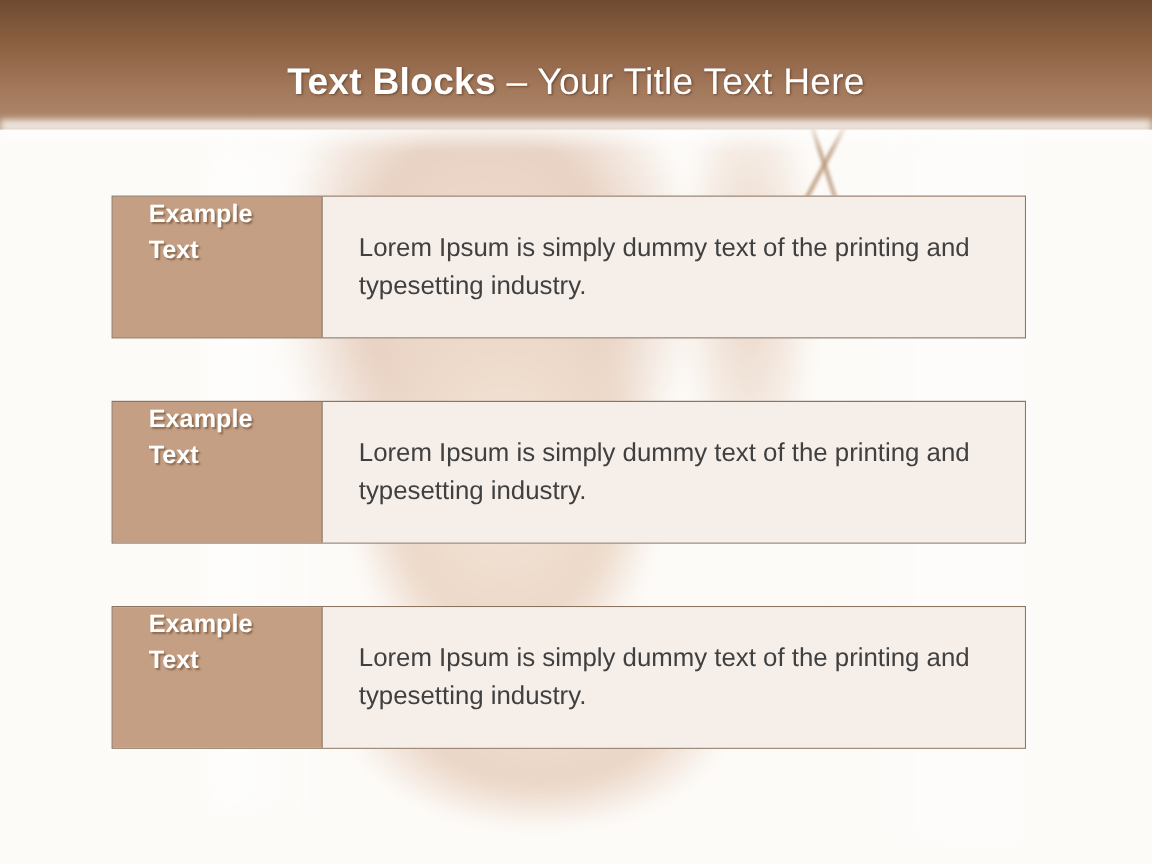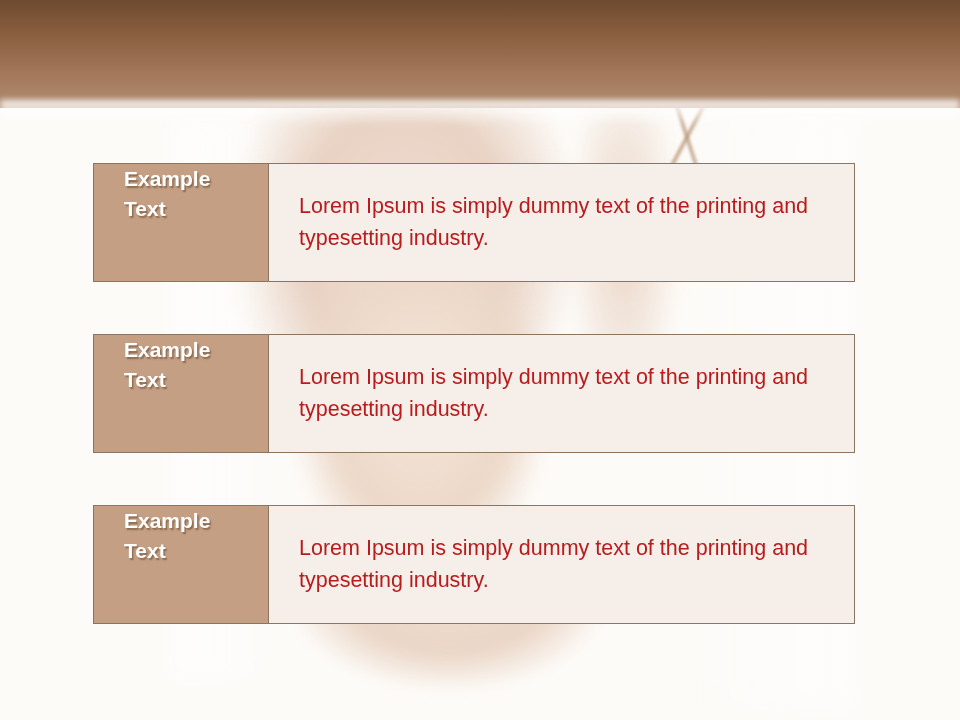--- a/index.html
+++ b/index.html
@@ -190,21 +190,21 @@
   .row-body {
     flex: 1;
     box-sizing: border-box;
     background: #f5eee9;
     display: flex;
     flex-direction: column;
     justify-content: center;
     padding: 0 26px 0 30px;
   }
   .row-body-text {
-    color: #b91c1c;
+    color: #404040;
     font-size: 21.5px;
     line-height: 1.45;
   }
 </style>
 </head>
 <body>
 
 <div class="slide">
 
   <div class="bg-photo">
@@ -215,20 +215,23 @@
     <div class="bg-strap"></div>
     <div class="bg-leg"></div>
     <div class="bg-shadow-left"></div>
     <div class="bg-shadow-right"></div>
     <div class="bg-vignette"></div>
   </div>
 
   <div class="header"></div>
   <div class="header-glow"></div>
 
+  <div class="title">
+    <span class="t-strong">Text Blocks</span><span class="t-light"> – </span><span class="t-light">Your Title Text Here</span>
+  </div>
 
   <div class="rows">
 
     <div class="row">
       <div class="row-label">
         <div class="row-label-text">Example Text</div>
       </div>
       <div class="row-body">
         <div class="row-body-text">Lorem Ipsum is simply dummy text of the printing and typesetting industry.</div>
       </div>

